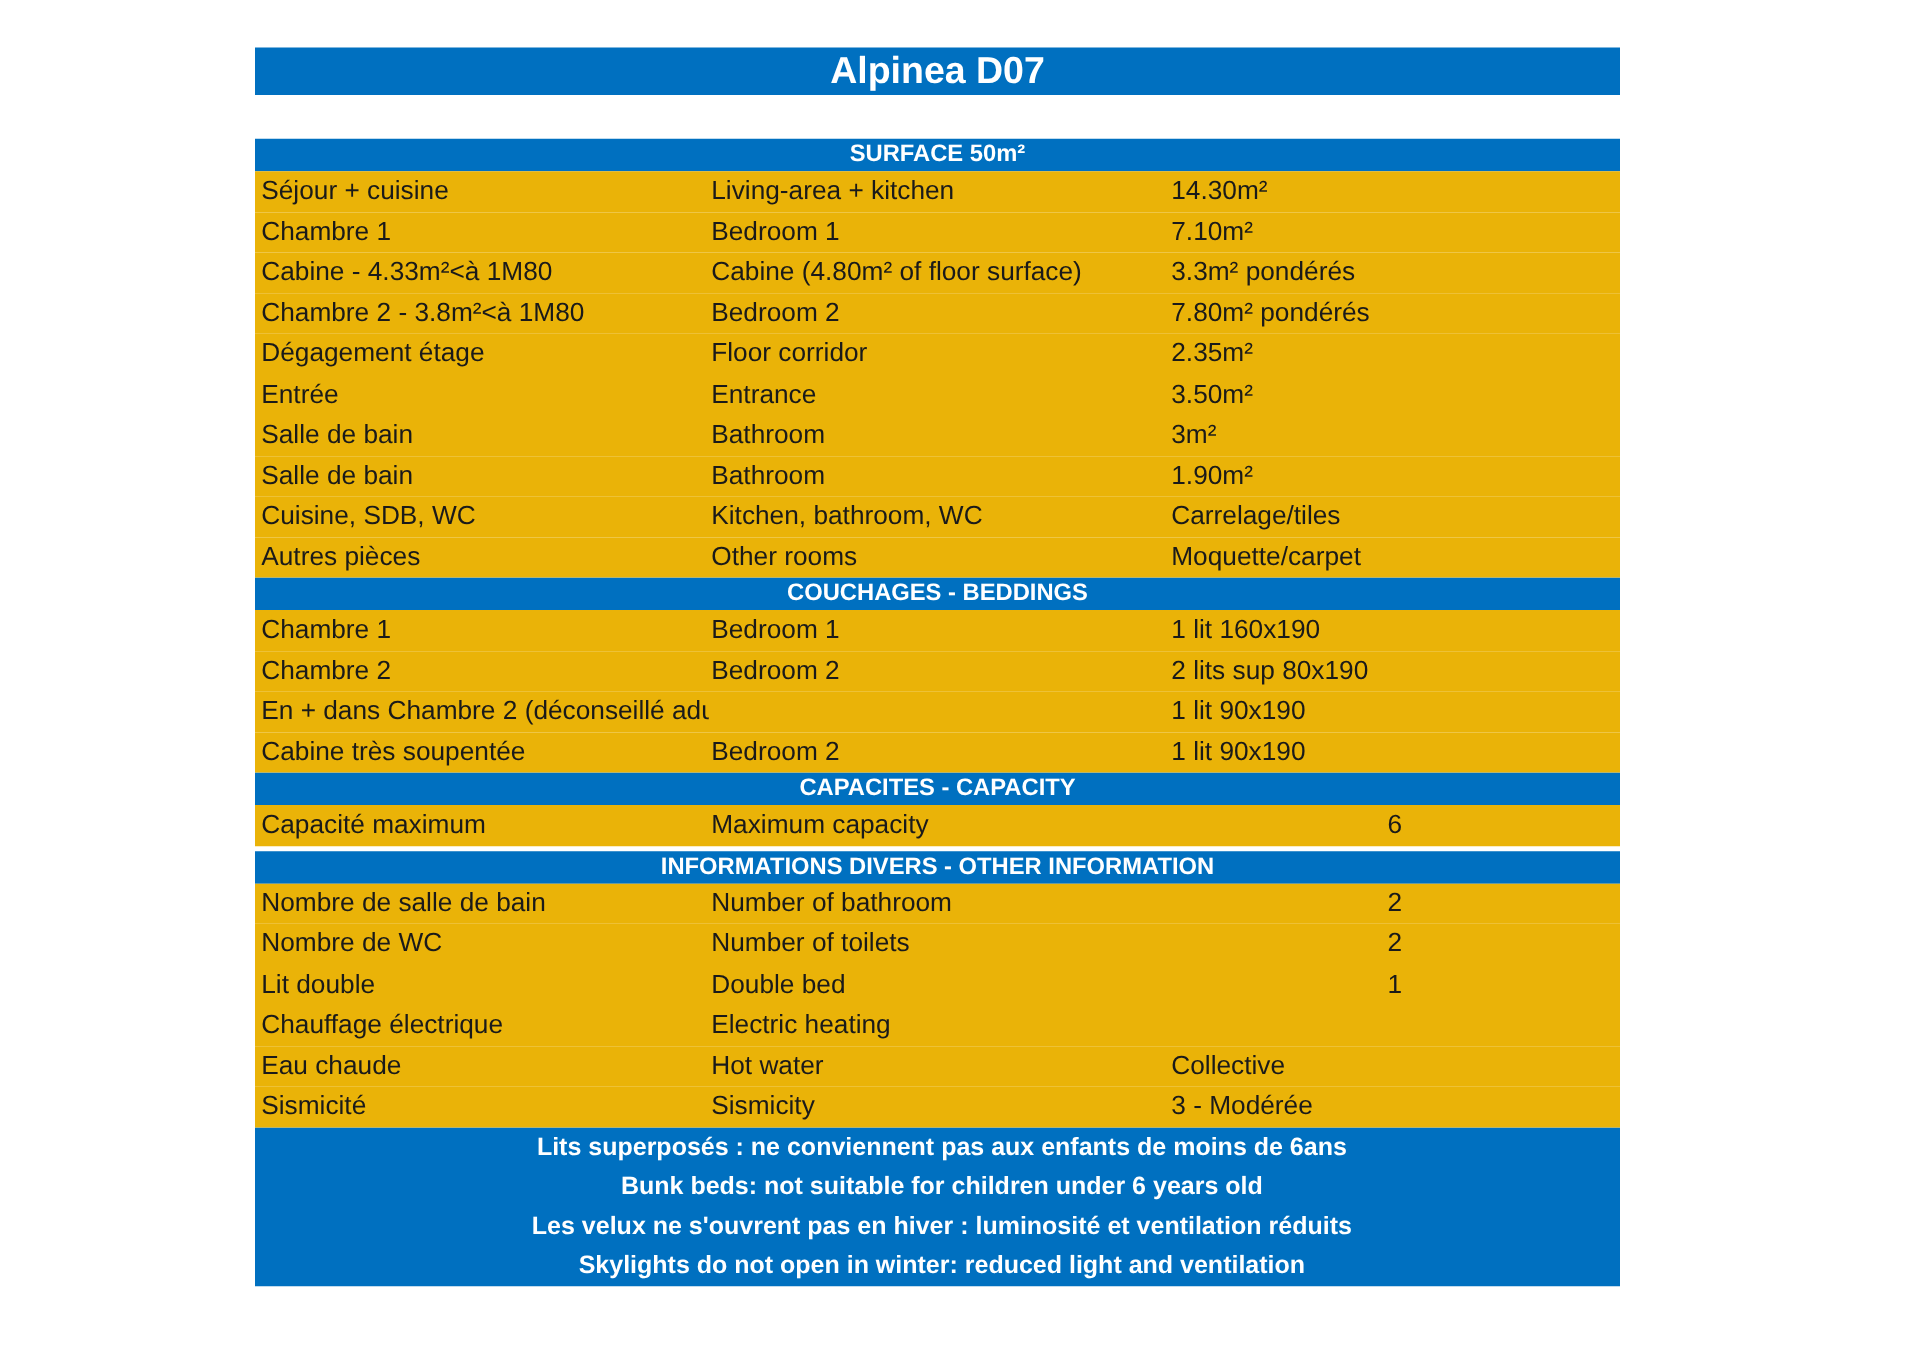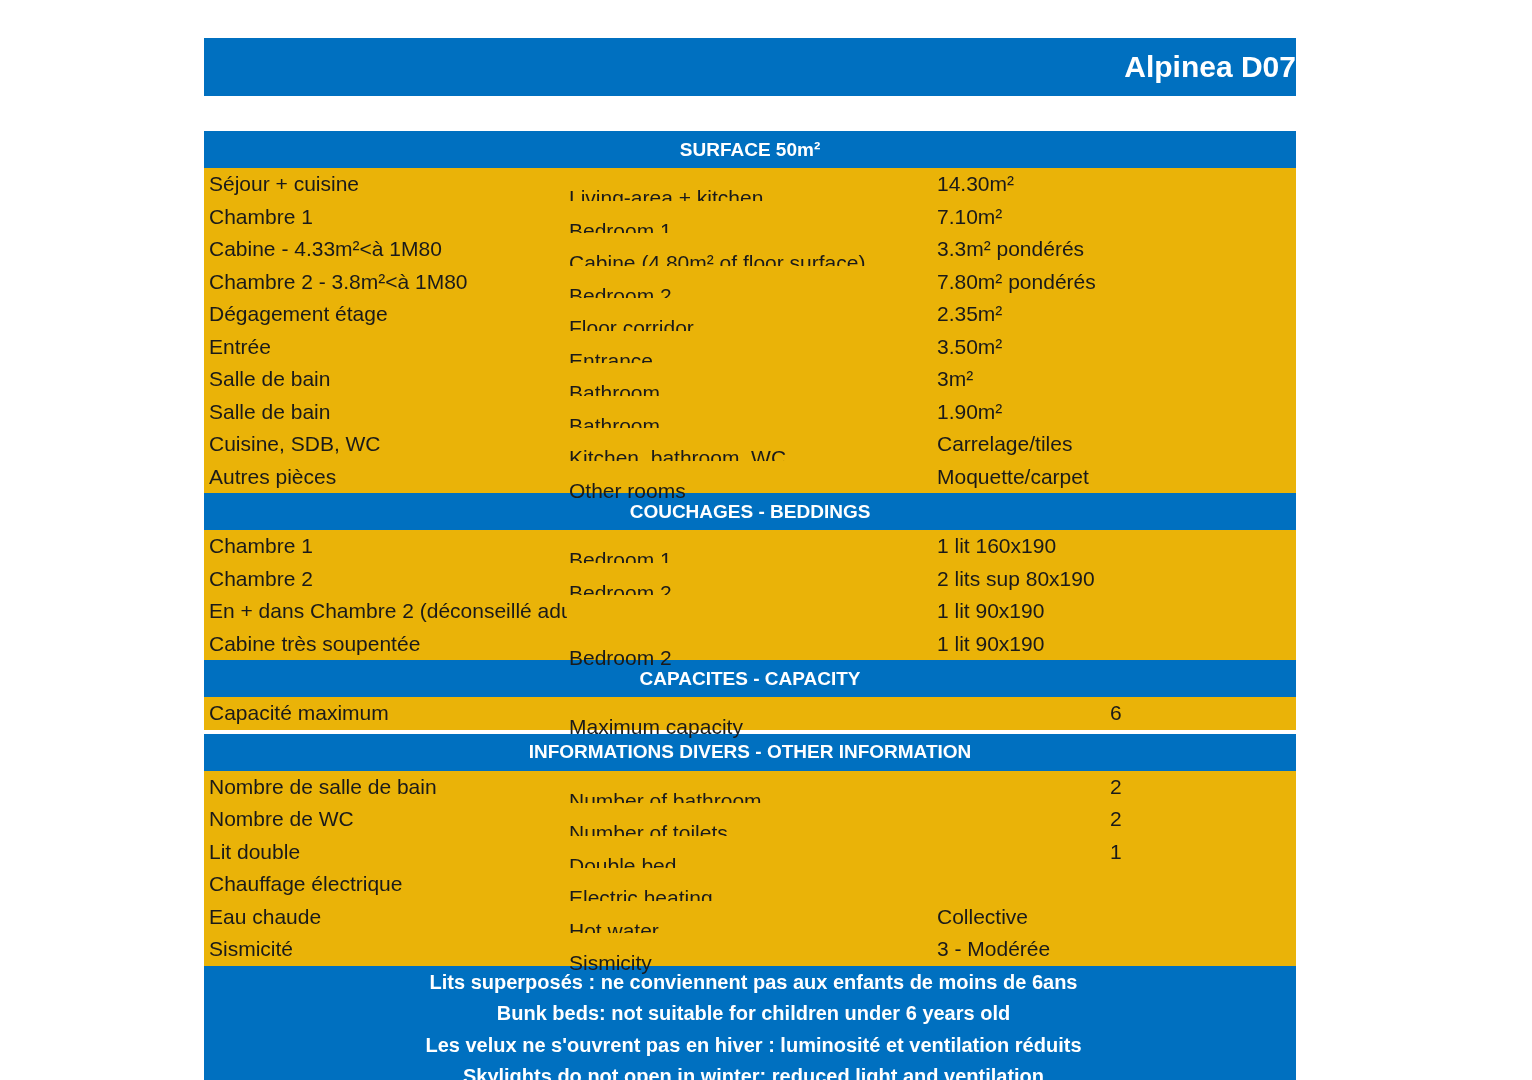--- a/index.html
+++ b/index.html
@@ -13,53 +13,53 @@
     font-family: "Liberation Sans", sans-serif;
     overflow: hidden;
   }
   .table {
     position: absolute;
     left: 204px;
     top: 38px;
     width: 1092px;
   }
   .title-bar {
-    height: 58px;
+    height: 38px;
     background: var(--accent);
     color: var(--header-text);
     display: flex;
     align-items: center;
-    justify-content: flex-end;
+    justify-content: center;
     font-size: 30px;
     font-weight: bold;
     margin-bottom: 35px;
   }
   .sec-header {
-    height: 37px;
+    height: 26px;
     background: var(--accent);
     color: var(--header-text);
     display: flex;
     align-items: center;
     justify-content: center;
     font-size: 19px;
     font-weight: bold;
   }
   .sec-header.gap { margin-top: 4px; }
   .row { position: relative; height: 32.5px; background: #eab308; }
   .cell {
     position: absolute;
     top: 0;
     height: 32.5px;
     line-height: 32.5px;
     font-size: 21px;
     color: var(--body-text);
     white-space: nowrap;
   }
   .c1 { left: 5px;   width: 358px; overflow: hidden; }
-  .c2 { left: 365px; width: 366px; overflow: hidden; margin-top: 14px; }
+  .c2 { left: 365px; width: 366px; overflow: hidden; }
   .c3 { left: 733px; }
   .c4 { left: 906px; }
   .footer {
     background: var(--accent);
     color: var(--header-text);
     text-align: center;
     font-weight: bold;
     font-size: 20px;
     line-height: 31.5px;
     padding: 1px 3px 0 10px;

